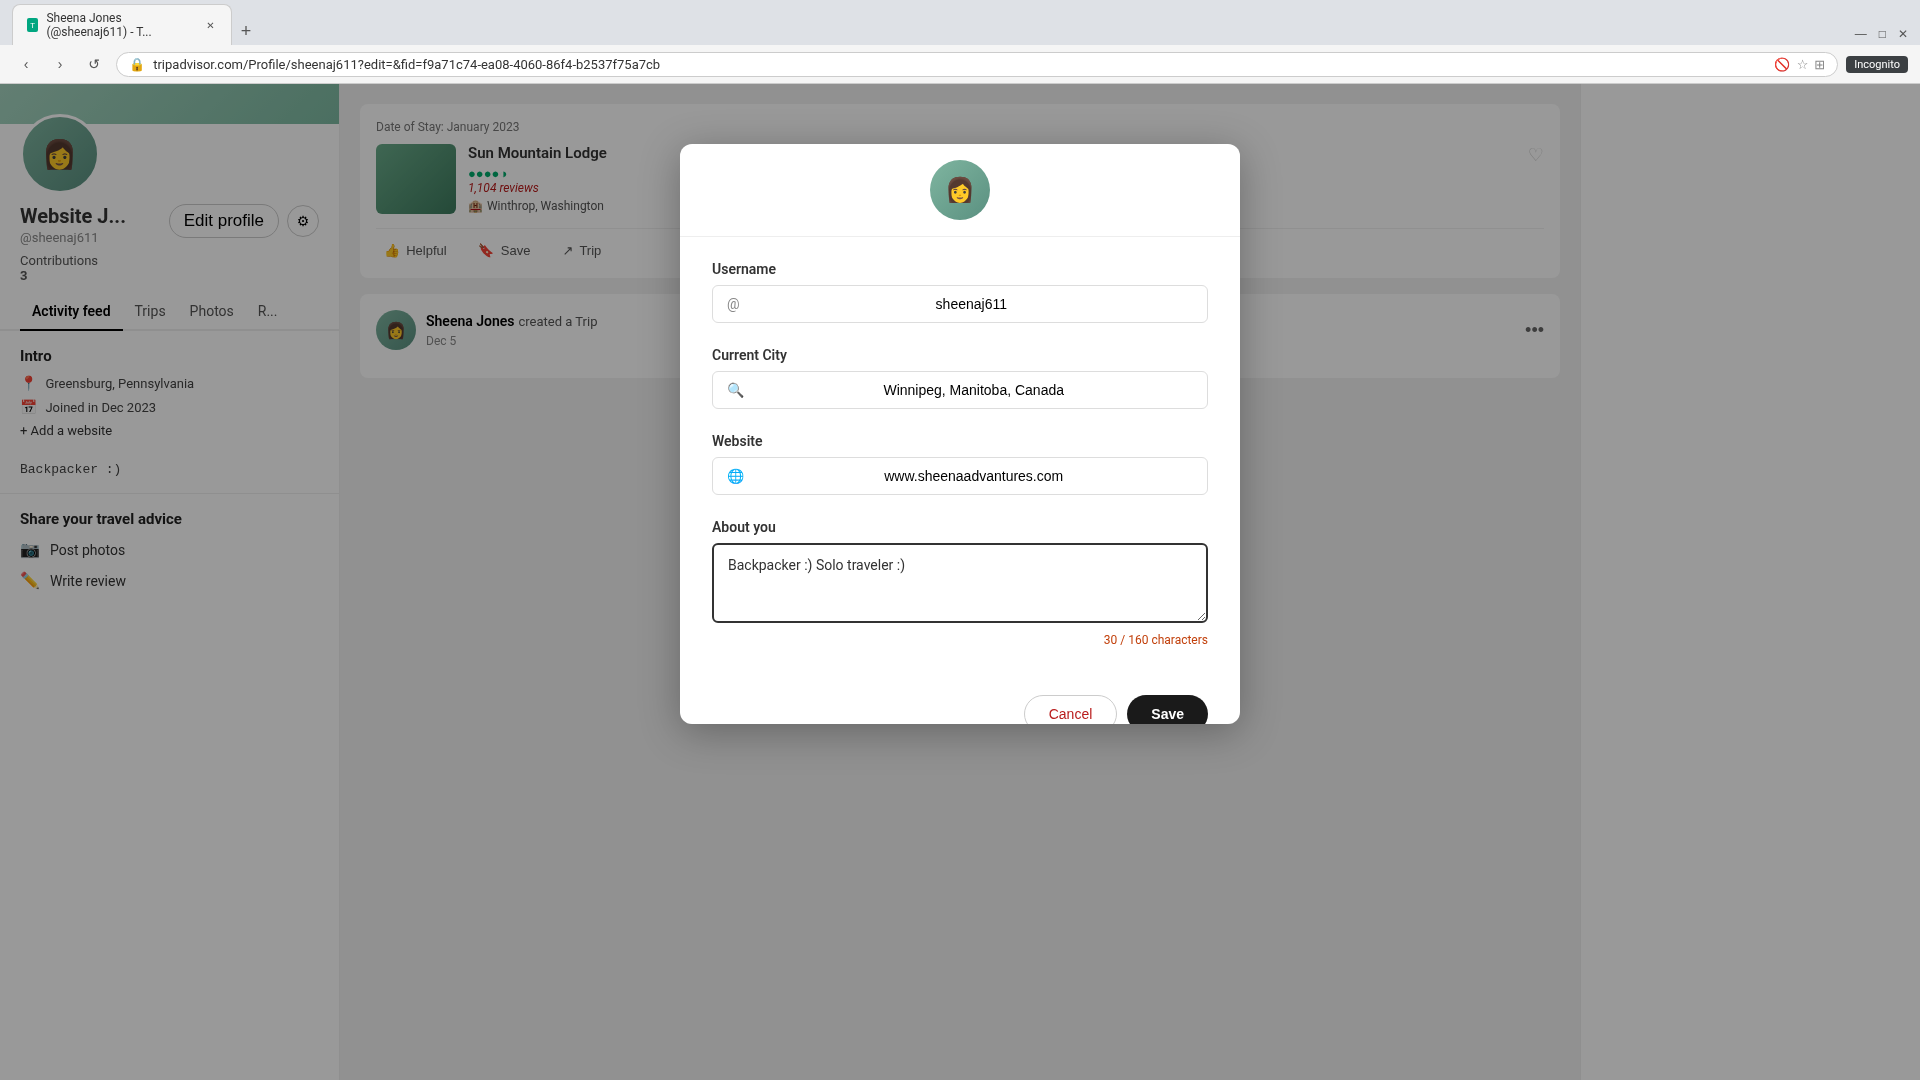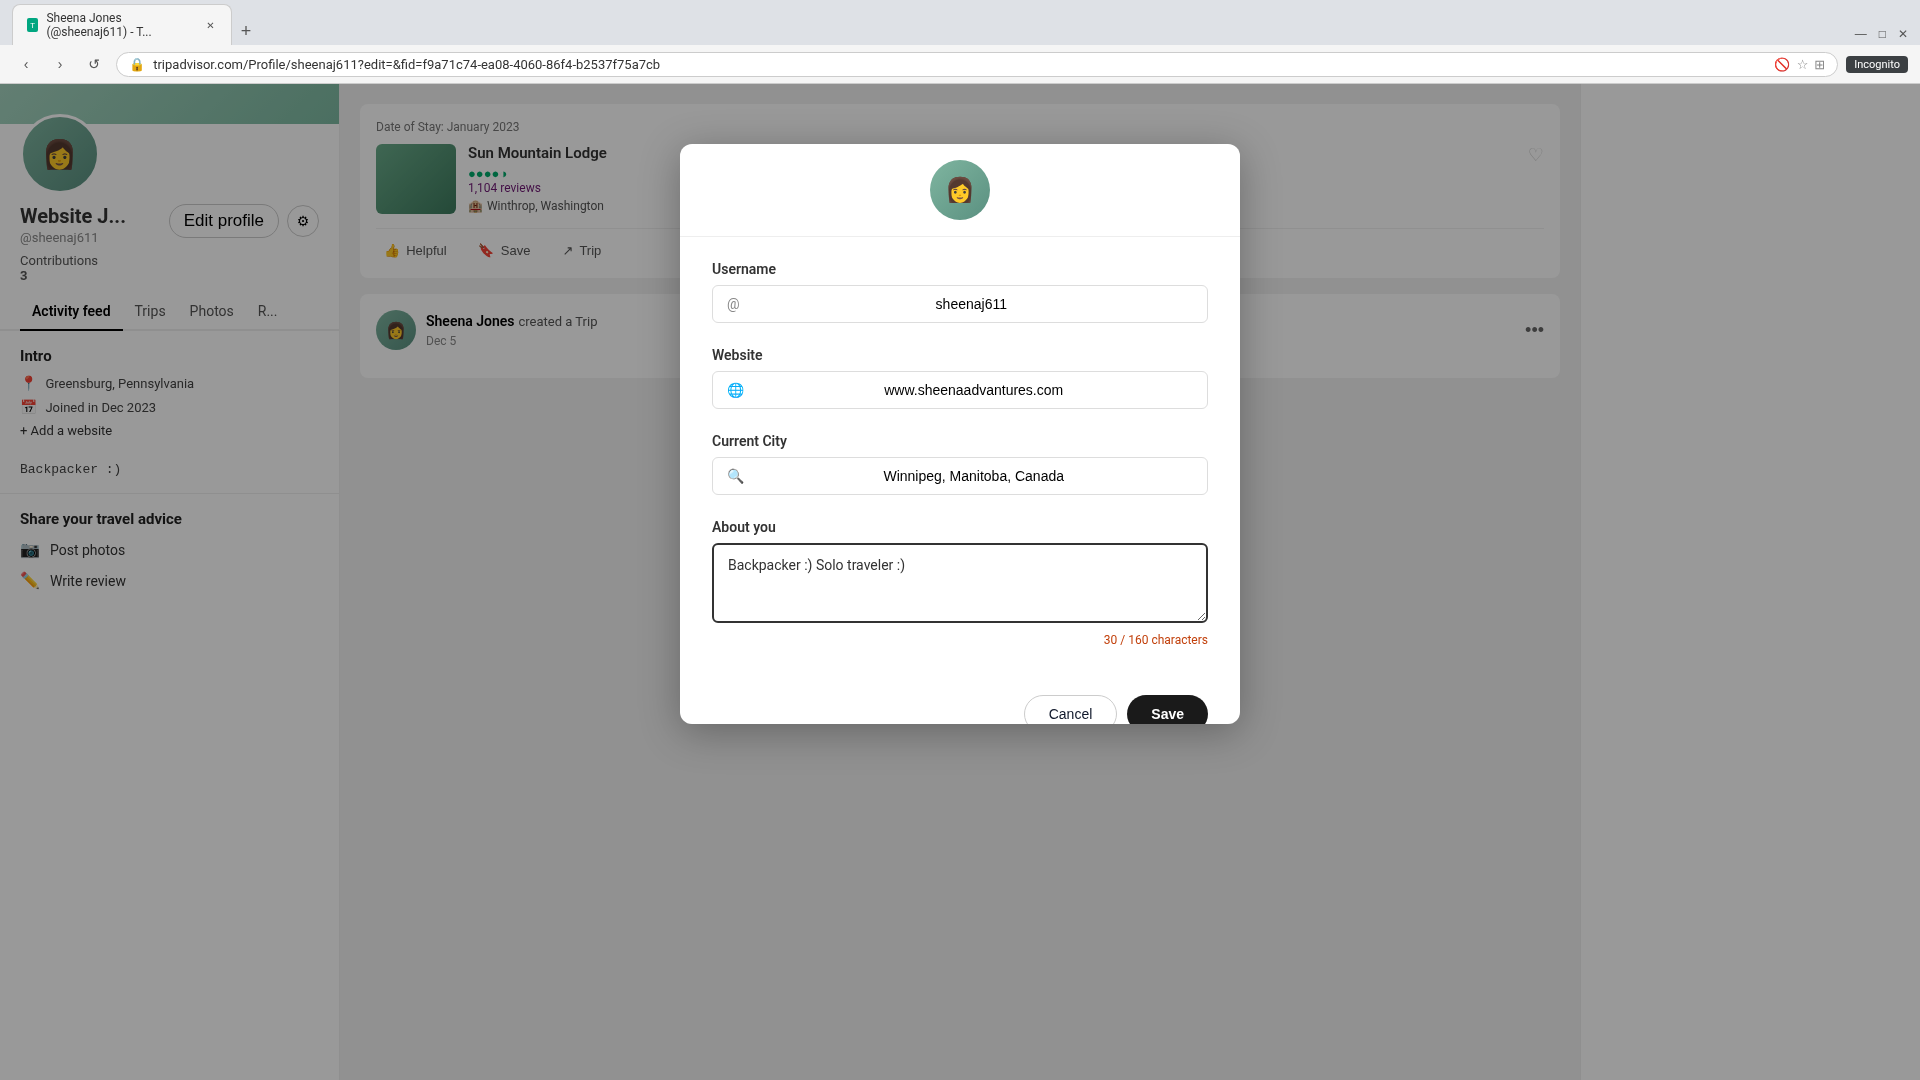--- a/index.html
+++ b/index.html
@@ -347,22 +347,23 @@
       font-weight: 600;
       color: #333;
       margin-bottom: 4px;
     }
     .stars {
       color: #00aa6c;
       font-size: 13px;
     }
     .reviews {
       font-size: 12px;
-      color: #701a75;
+      color: #b91c1c;
       margin-bottom: 4px;
+      font-style: italic;
     }
     .location-info {
       font-size: 12px;
       color: #555;
       display: flex;
       align-items: center;
       gap: 4px;
     }
     .lodge-heart {
       color: #ccc;
@@ -499,21 +500,21 @@
       padding: 0 32px 24px 32px;
     }
     .cancel-btn {
       background: white;
       border: 1px solid #ccc;
       border-radius: 24px;
       padding: 10px 24px;
       font-size: 14px;
       font-weight: 500;
       cursor: pointer;
-      color: #0f172a;
+      color: #b91c1c;
     }
     .save-btn {
       background: #1a1a1a;
       color: white;
       border: none;
       border-radius: 24px;
       padding: 10px 24px;
       font-size: 14px;
       font-weight: 600;
       cursor: pointer;
@@ -689,36 +690,36 @@
 
         <div class="form-group">
           <label class="form-label">Username</label>
           <div class="form-input">
             <span class="input-icon">@</span>
             <input type="text" value="sheenaj611" style="">
           </div>
         </div>
 
         <div class="form-group">
+          <label class="form-label">Current City</label>
+          <div class="form-input">
+            <span class="input-icon">🔍</span>
+            <input type="text" value="Winnipeg, Manitoba, Canada" style="">
+          </div>
+        </div>
+
+        <div class="form-group">
           <label class="form-label">Website</label>
           <div class="form-input">
             <span class="input-icon">🌐</span>
             <input type="text" value="www.sheenaadvantures.com" style="">
           </div>
         </div>
 
         <div class="form-group">
-          <label class="form-label">Current City</label>
-          <div class="form-input">
-            <span class="input-icon">🔍</span>
-            <input type="text" value="Winnipeg, Manitoba, Canada" style="">
-          </div>
-        </div>
-
-        <div class="form-group">
           <label class="form-label">About you</label>
           <textarea class="form-textarea" style="">Backpacker :) Solo traveler :)</textarea>
           <div class="char-count">30 / 160 characters</div>
         </div>
 
       </div>
 
       <div class="modal-footer">
         <button class="cancel-btn">Cancel</button>
         <button class="save-btn">Save</button>

